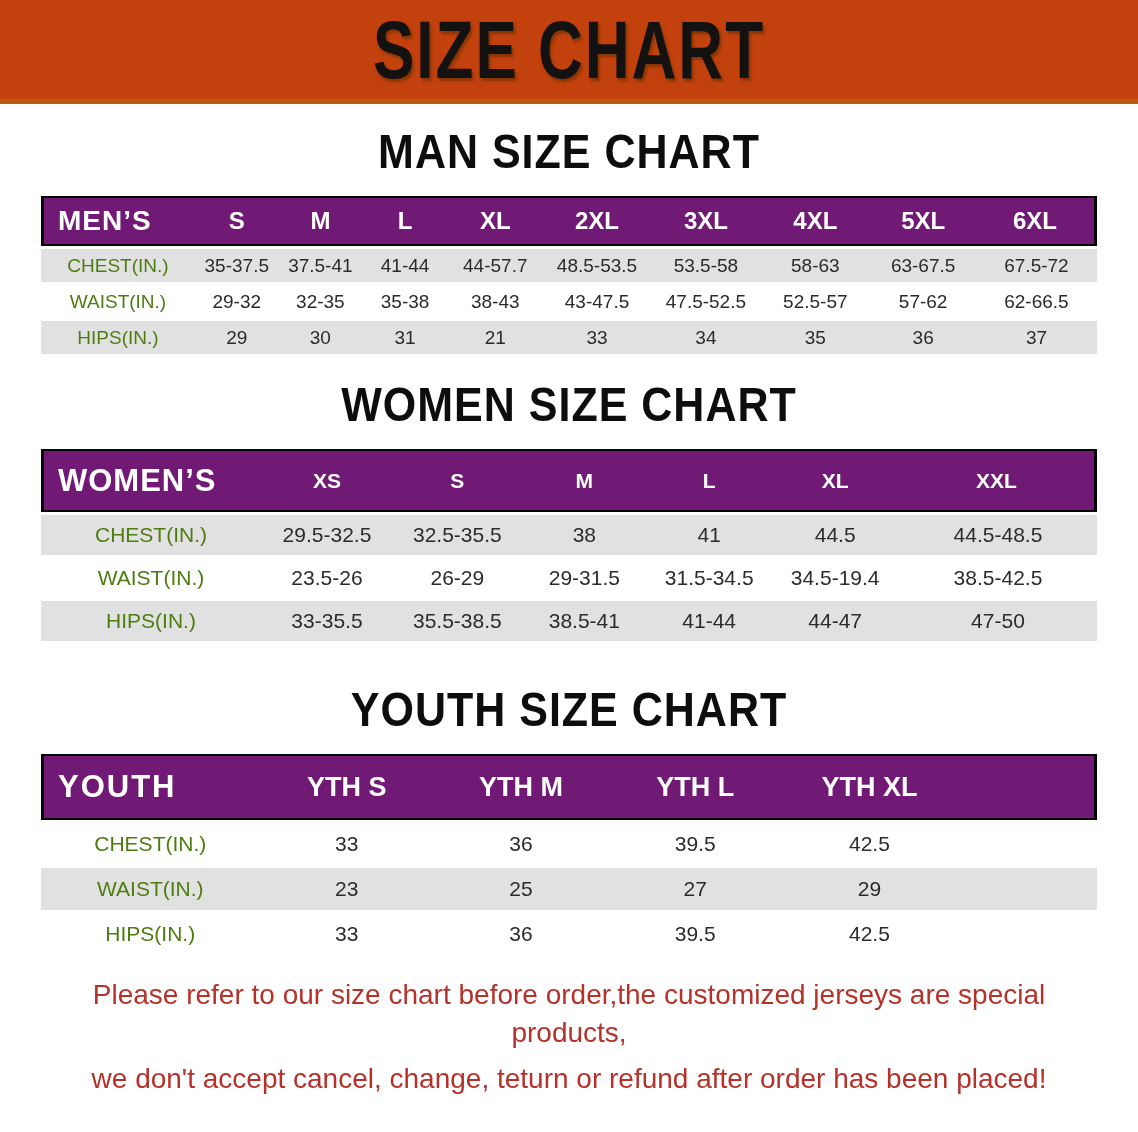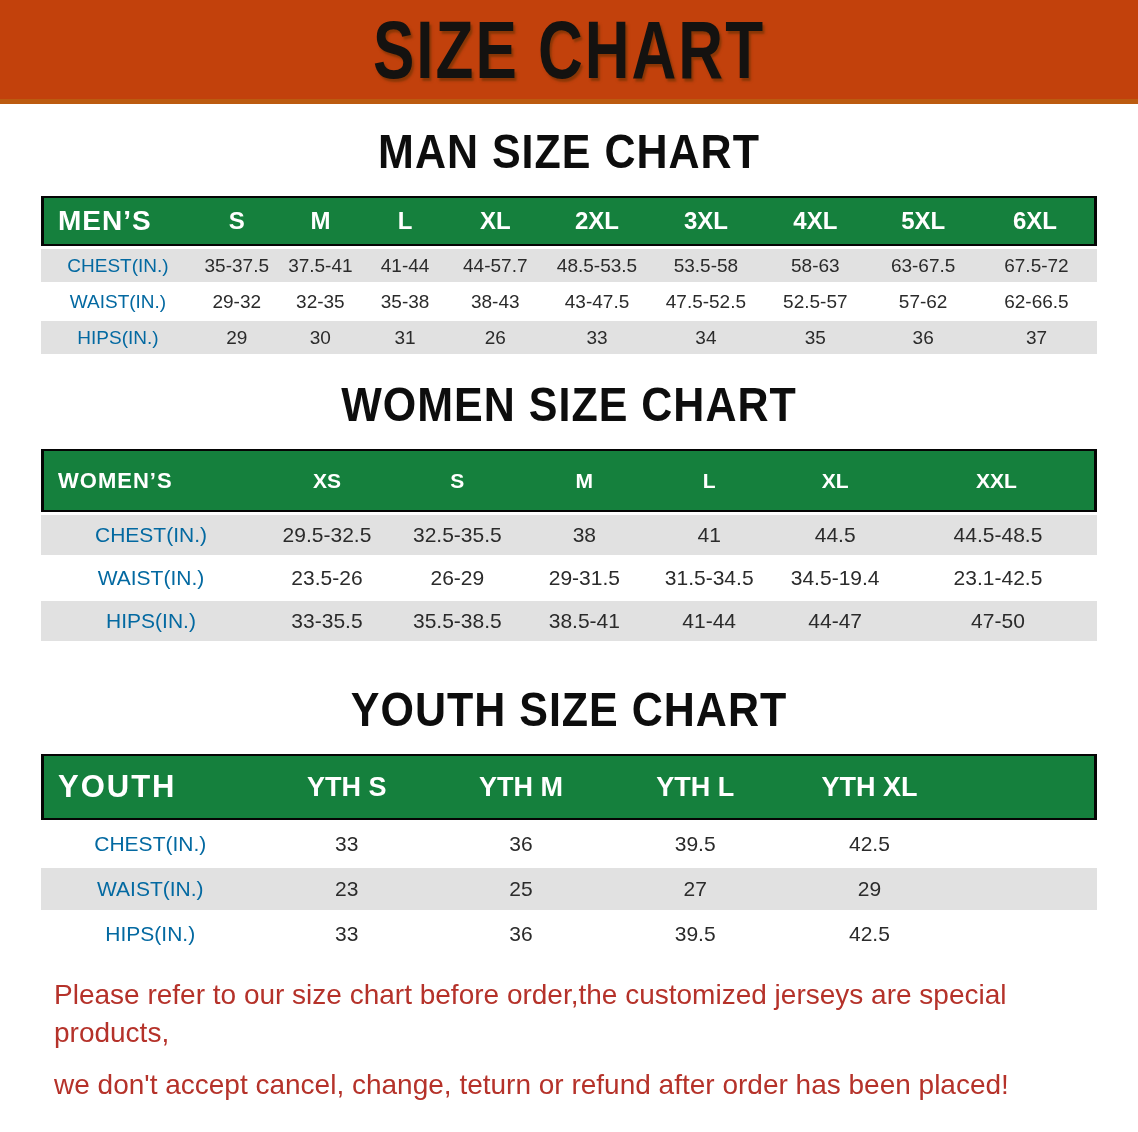--- a/index.html
+++ b/index.html
@@ -31,55 +31,55 @@
   #man-heading{margin-top:26px;}
   #women-heading{margin-top:26px;}
   #youth-heading{margin-top:44px;}
 
   
   .table-wrap{margin:14px 41px 0 41px;}
   table.size-table{
     width:100%;border-collapse:separate;border-spacing:0 3px;table-layout:fixed;
   }
   .size-table thead th{
-    background:#15803d;color:#ffffff;text-align:center;vertical-align:middle;
+    background:#701a75;color:#ffffff;text-align:center;vertical-align:middle;
     font-weight:bold;border-top:2px solid #050505;border-bottom:2px solid #050505;
   }
   .size-table thead th:first-child{border-left:3px solid #050505;text-align:left;}
   .size-table thead th:last-child{border-right:3px solid #050505;}
   .size-table tbody tr.shaded th,.size-table tbody tr.shaded td{background:#e1e1e1;}
   .size-table tbody tr.plain th,.size-table tbody tr.plain td{background:#ffffff;}
   .size-table tbody th.row-label{
-    font-weight:normal;text-align:center;color:#0369a1;
+    font-weight:normal;text-align:center;color:#4d7c0f;
   }
   .size-table tbody td{text-align:center;color:#2b2b2b;}
 
   
   .tbl-men thead th{height:44px;font-size:24px;}
   .tbl-men thead th:first-child{font-size:28px;letter-spacing:1px;padding-left:14px;}
   .tbl-men tbody th,.tbl-men tbody td{height:31px;font-size:19px;}
 
   
   .tbl-women{border-spacing:0 4px;}
   .tbl-women thead th{height:57px;font-size:21px;}
-  .tbl-women thead th:first-child{font-size:22px;letter-spacing:1px;padding-left:14px;}
+  .tbl-women thead th:first-child{font-size:31px;letter-spacing:1px;padding-left:14px;}
   .tbl-women tbody th,.tbl-women tbody td{height:38px;font-size:21px;}
 
   
   .tbl-youth{border-spacing:0 4px;}
   .tbl-youth thead th{height:60px;font-size:27px;text-align:center;}
   .tbl-youth thead th:first-child{font-size:31px;letter-spacing:2px;padding-left:14px;}
   .tbl-youth tbody th,.tbl-youth tbody td{height:40px;font-size:21px;}
 
   
   .disclaimer{
     margin:18px 40px 0 40px;color:#B5322A;font-size:28px;line-height:38px;
     font-weight:normal;
   }
-  .disclaimer p{margin:14px;}
+  .disclaimer p{margin:8px;text-align:center;}
 </style>
 </head>
 <body>
 
 <header class="banner">
   <span class="banner-title">SIZE CHART</span>
 </header>
 
 <h2 class="section-heading" id="man-heading">
   <span>MAN SIZE CHART</span>
@@ -135,21 +135,21 @@
           <td>47.5-52.5</td>
           <td>52.5-57</td>
           <td>57-62</td>
           <td>62-66.5</td>
         </tr>
         <tr class="shaded">
           <th class="row-label">HIPS(IN.)</th>
           <td>29</td>
           <td>30</td>
           <td>31</td>
-          <td>26</td>
+          <td>21</td>
           <td>33</td>
           <td>34</td>
           <td>35</td>
           <td>36</td>
           <td>37</td>
         </tr>
       </tbody>
     </table>
   </div>
 
@@ -188,21 +188,21 @@
           <td>44.5</td>
           <td>44.5-48.5</td>
         </tr>
         <tr class="plain">
           <th class="row-label">WAIST(IN.)</th>
           <td>23.5-26</td>
           <td>26-29</td>
           <td>29-31.5</td>
           <td>31.5-34.5</td>
           <td>34.5-19.4</td>
-          <td>23.1-42.5</td>
+          <td>38.5-42.5</td>
         </tr>
         <tr class="shaded">
           <th class="row-label">HIPS(IN.)</th>
           <td>33-35.5</td>
           <td>35.5-38.5</td>
           <td>38.5-41</td>
           <td>41-44</td>
           <td>44-47</td>
           <td>47-50</td>
         </tr>

